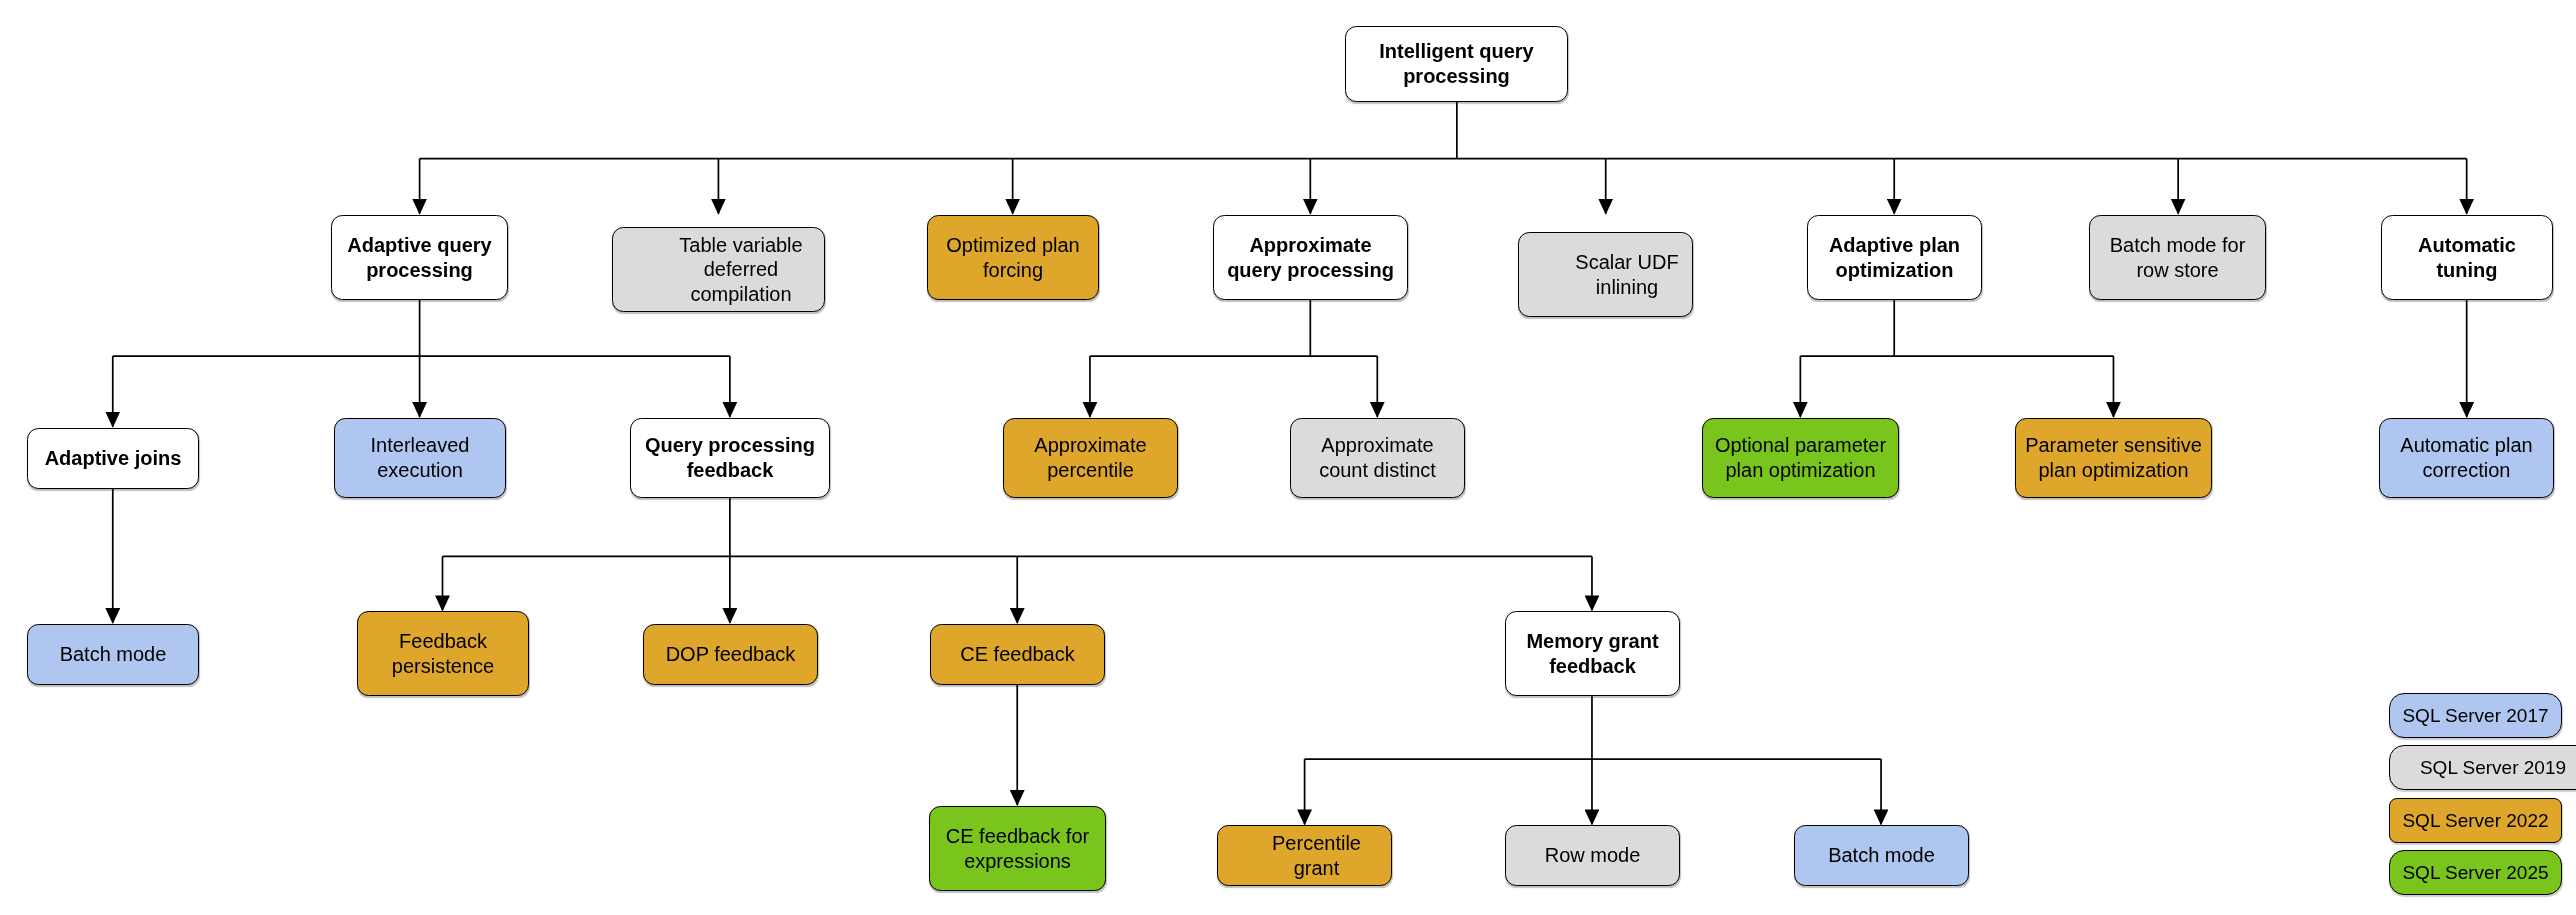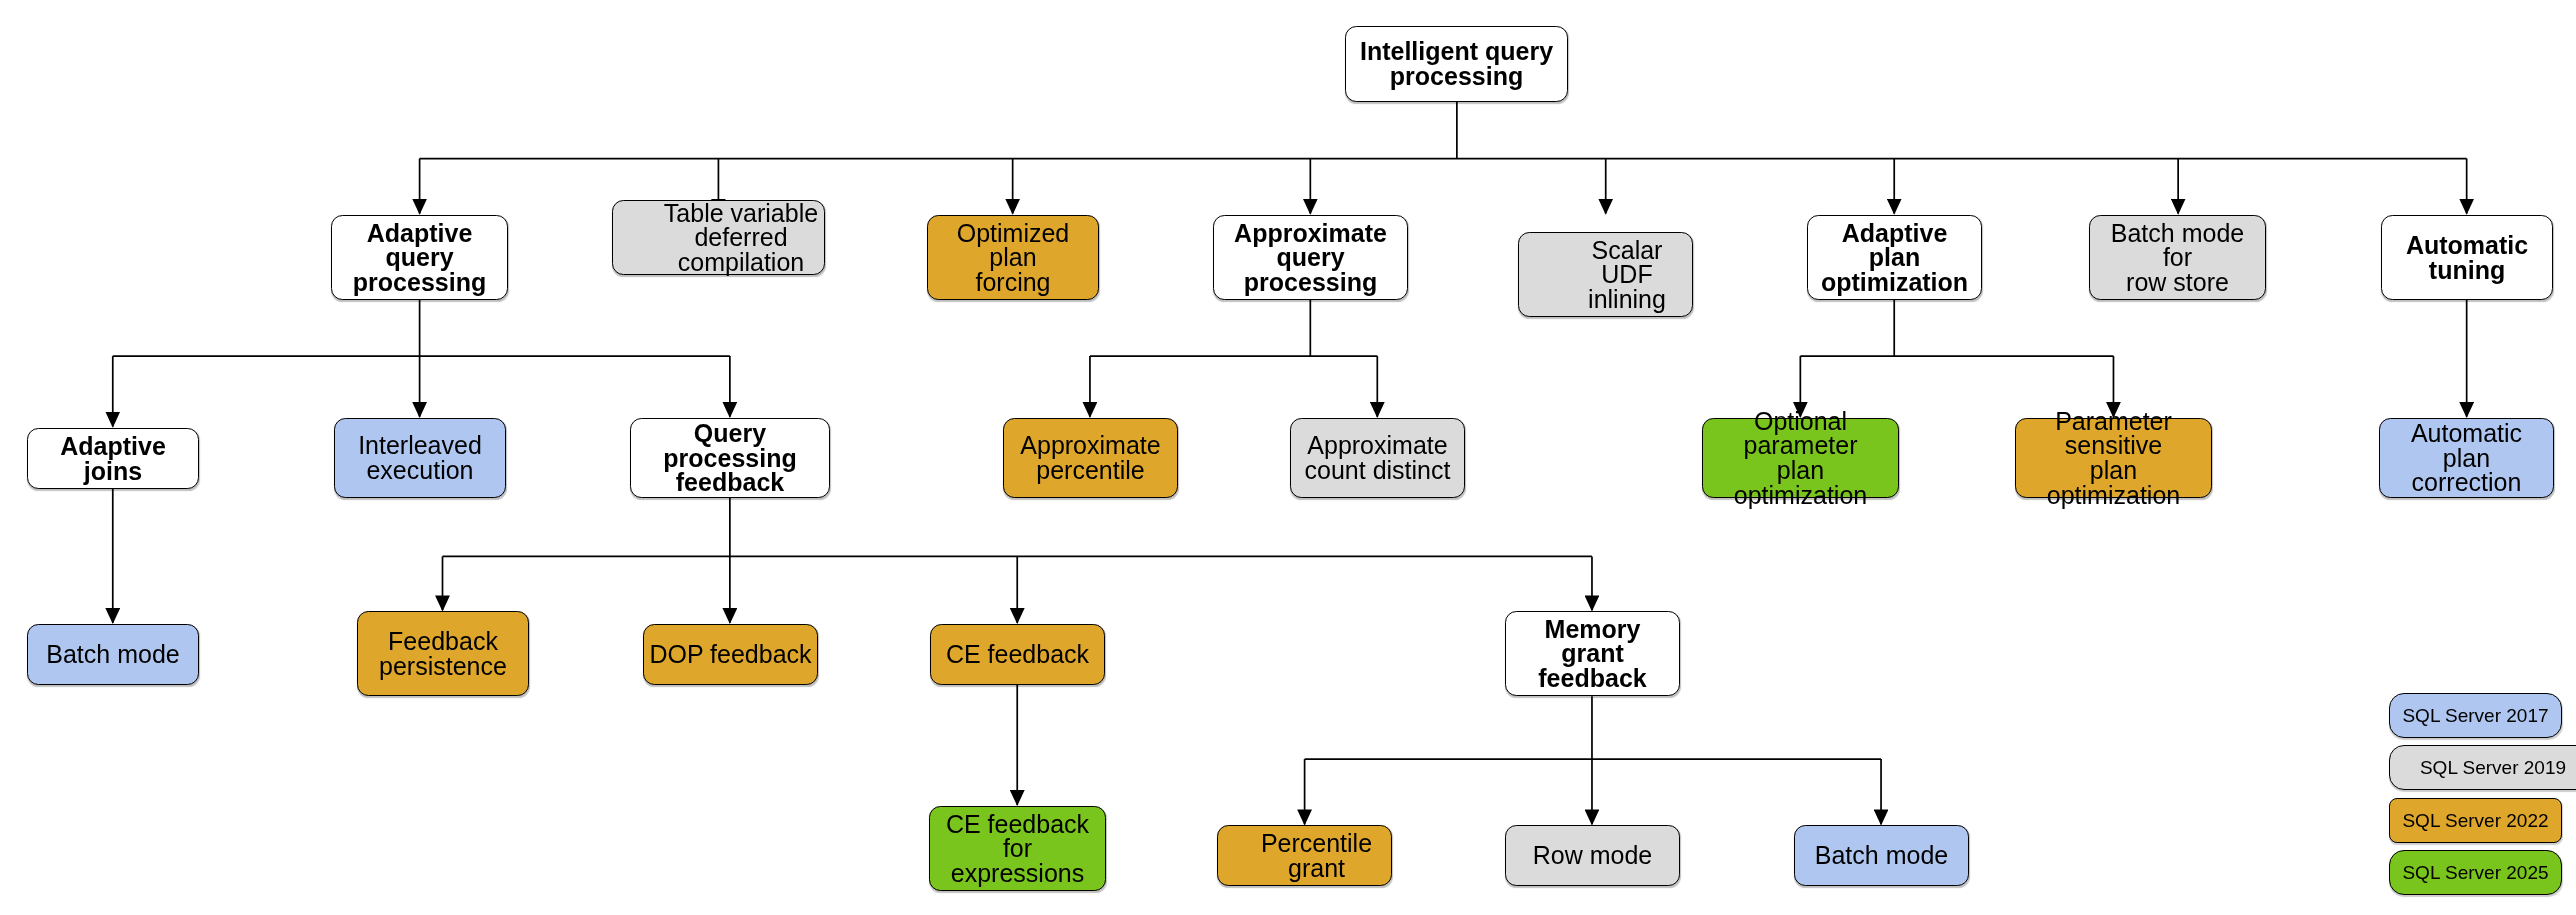--- a/index.html
+++ b/index.html
@@ -11,21 +11,21 @@
     overflow:hidden;
   }
   #connectors{position:absolute;left:0;top:0;width:2576px;height:916px;}
   .node{
     position:absolute;
     box-sizing:border-box;
     border:1.7px solid var(--border,#000);
     border-radius:11.4px;
     display:flex;align-items:center;justify-content:center;
     text-align:center;
-    font-size:25px;line-height:24.6px;
+    font-size:20px;line-height:24.6px;
     color:#000;
     box-shadow:0.6px 1.1px 1.1px rgba(0,0,0,0.25);
   }
   .node .lbl{white-space:pre-line;padding:0 4.6px;}
   .node.white{background:var(--white,#fff);font-weight:700;}
   .node.gray {background:var(--gray,#dbdbdb);font-weight:400;}
   .node.gold {background:var(--gold,#dfa62c);font-weight:400;}
   .node.blue {background:var(--blue,#afc6f0);font-weight:400;}
   .node.green{background:var(--green,#79c41d);font-weight:400;}
   .legend-item{
@@ -94,21 +94,21 @@
   </svg>
   <div id="nodes">
       <div class="node white" style="left: 1345px; top: 26px; width: 223px; height: 76px;">
         <span class="lbl">Intelligent query
 processing</span>
       </div>
       <div class="node white" style="left: 331px; top: 215px; width: 177px; height: 85px;">
         <span class="lbl">Adaptive query
 processing</span>
       </div>
-      <div class="node gray" style="left: 612px; top: 200px; width: 213px; height: 75px; padding-left: 45px;">
+      <div class="node gray" style="left: 612px; top: 227px; width: 213px; height: 85px; padding-left: 45px;">
         <span class="lbl">Table variable
 deferred compilation</span>
       </div>
       <div class="node gold" style="left: 927px; top: 215px; width: 172px; height: 85px;">
         <span class="lbl">Optimized plan
 forcing</span>
       </div>
       <div class="node white" style="left: 1213px; top: 215px; width: 195px; height: 85px;">
         <span class="lbl">Approximate
 query processing</span>

